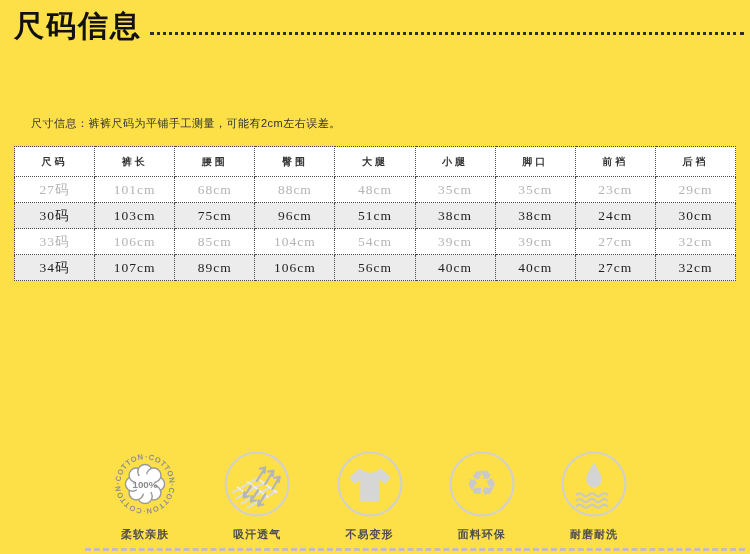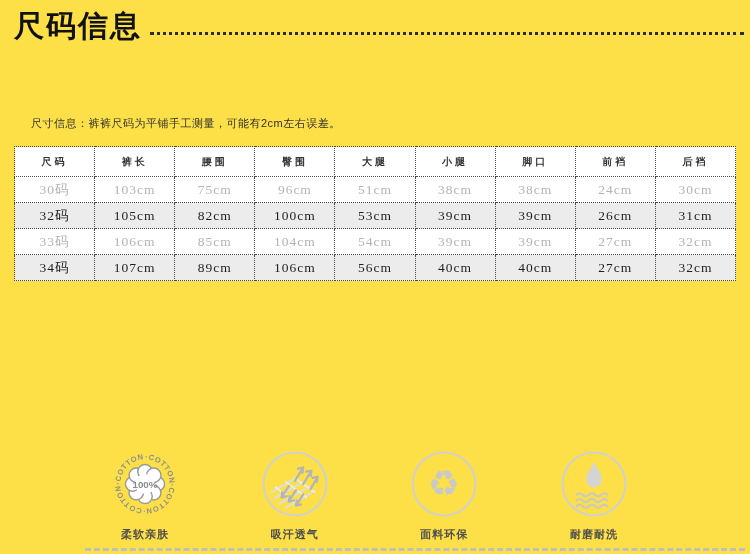--- a/index.html
+++ b/index.html
@@ -59,40 +59,40 @@
             <th>臀围</th>
             <th>大腿</th>
             <th>小腿</th>
             <th>脚口</th>
             <th>前裆</th>
             <th>后裆</th>
           </tr>
       </thead>
       <tbody>
           <tr>
+            <td class="size-cell">27码</td>
+            <td>101cm</td>
+            <td>68cm</td>
+            <td>88cm</td>
+            <td>48cm</td>
+            <td>35cm</td>
+            <td>35cm</td>
+            <td>23cm</td>
+            <td>29cm</td>
+          </tr>
+          <tr>
             <td class="size-cell">30码</td>
             <td>103cm</td>
             <td>75cm</td>
             <td>96cm</td>
             <td>51cm</td>
             <td>38cm</td>
             <td>38cm</td>
             <td>24cm</td>
             <td>30cm</td>
-          </tr>
-          <tr>
-            <td class="size-cell">32码</td>
-            <td>105cm</td>
-            <td>82cm</td>
-            <td>100cm</td>
-            <td>53cm</td>
-            <td>39cm</td>
-            <td>39cm</td>
-            <td>26cm</td>
-            <td>31cm</td>
           </tr>
           <tr>
             <td class="size-cell">33码</td>
             <td>106cm</td>
             <td>85cm</td>
             <td>104cm</td>
             <td>54cm</td>
             <td>39cm</td>
             <td>39cm</td>
             <td>27cm</td>
@@ -158,20 +158,28 @@
           <path d="M41,33 L49,20 M49,20 l-5.2,1 M49,20 l-0.8,5.2"></path>
           <path d="M48,38 L55,26 M55,26 l-5,1 M55,26 l-0.8,5"></path>
           <path d="M27,35 L20,46 M20,46 l0.7,-5.2 M20,46 l5,-1.2"></path>
           <path d="M34,39 L27,50 M27,50 l0.7,-5.2 M27,50 l5,-1.2"></path>
           <path d="M41,43 L34,54 M34,54 l0.7,-5.2 M34,54 l5,-1.2"></path>
         </g>
       </svg>
       <div class="label">吸汗透气</div>
     </div>
 
+    <div class="feature">
+      <svg class="icon" viewBox="0 0 66 66">
+        <circle cx="33" cy="33" r="30.5" fill="none" stroke="#d0d0d0" stroke-width="2"></circle>
+        <path fill="#d6d6d6" d="M23,17.5 L13,26.5 L18,33 L23.5,29 L23.5,50 L42.5,50 L42.5,29 L48,33 L53,26.5 L43,17.5
+                 C40,21 36.5,22.2 33,22.2 C29.5,22.2 26,21 23,17.5 Z"></path>
+      </svg>
+      <div class="label">不易变形</div>
+    </div>
 
     <div class="feature">
       <svg class="icon" viewBox="0 0 66 66">
         <circle cx="33" cy="33" r="30.5" fill="none" stroke="#d0d0d0" stroke-width="2"></circle>
         <text x="33" y="45" text-anchor="middle" font-size="35" fill="#c9c9c9" font-family="DejaVu Sans, sans-serif">♻</text>
       </svg>
       <div class="label">面料环保</div>
     </div>
 
     <div class="feature">

